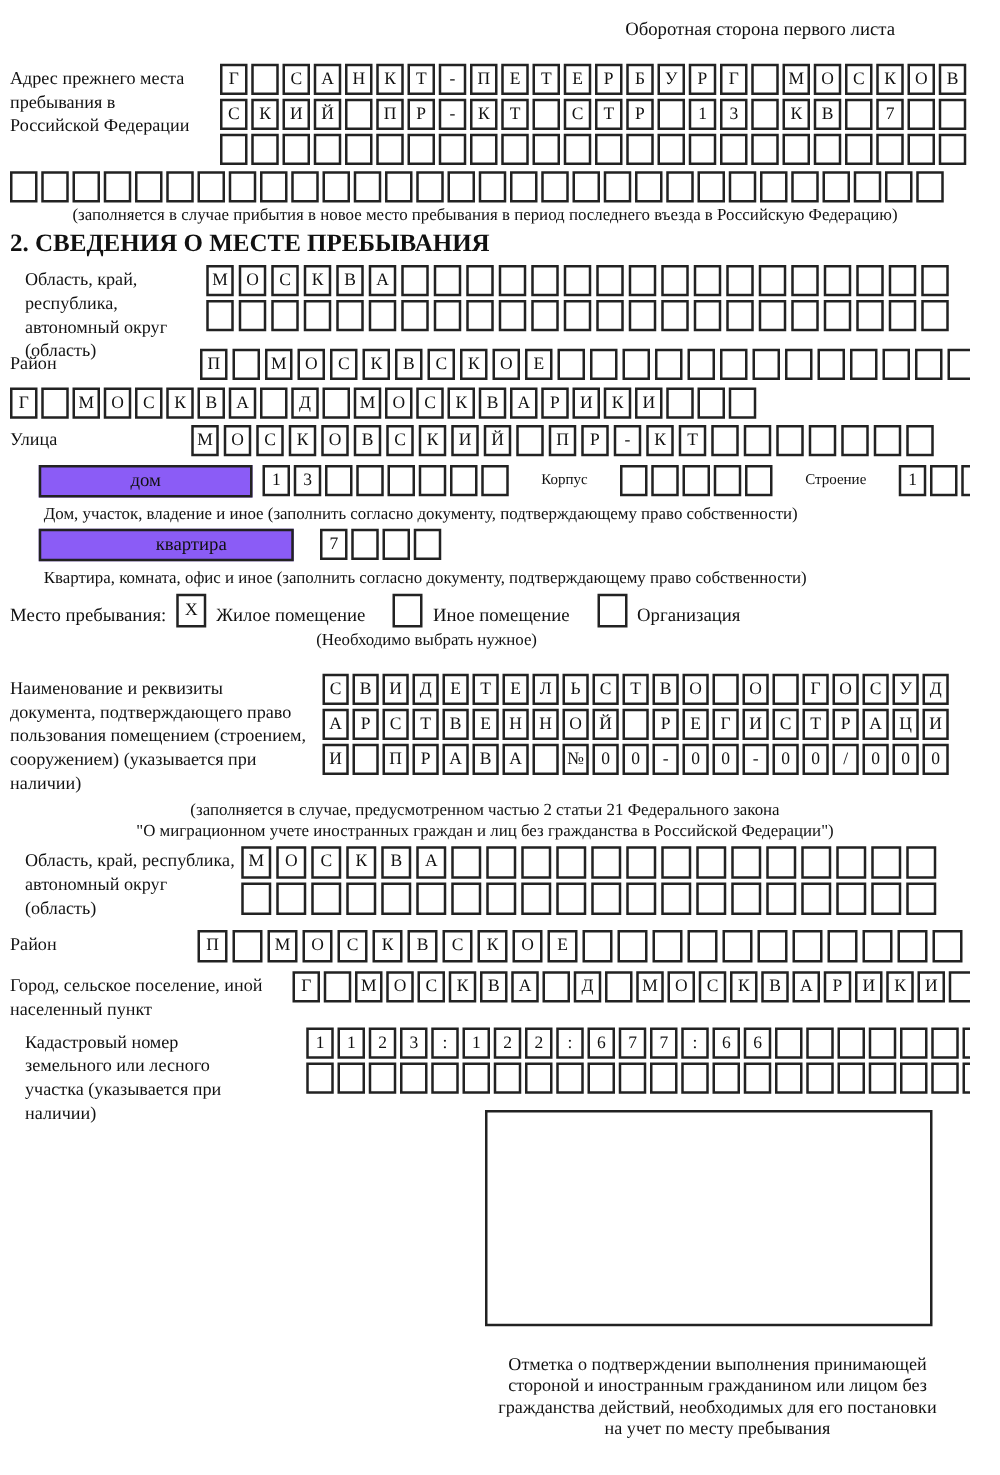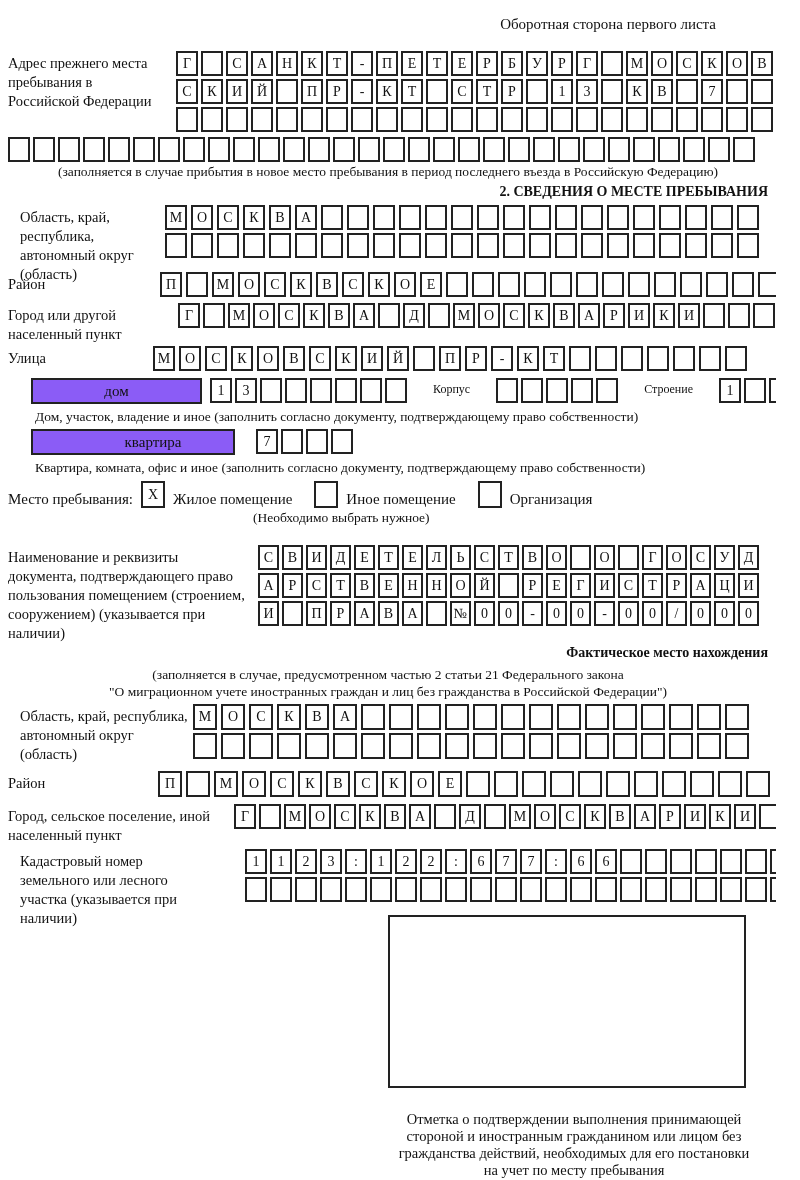--- a/index.html
+++ b/index.html
@@ -35,21 +35,21 @@
   }
   .boxrow.big .cbox { width:24px; height:26px; }
   .boxrow.check .cbox { width:24px; height:27px; }
   .boxrow.doc .cbox { width:21px; }
 
   .h-cap62 { height:62px;margin-left:12px; }
   .h-cap92 { height:92px; }
 
   .caption { font-size:13.5px; white-space:nowrap; }
   .center { text-align:center; }
-  .sec-heading { text-align:right; font-weight:bold; font-size:14px; margin:2px 0 5px 0; }
+  .sec-heading { text-align:left; font-weight:bold; font-size:20px; margin:2px 0 5px 0; }
 
   .mb2{margin-bottom:2px}.mb3{margin-bottom:3px}.mb4{margin-bottom:4px}
   .mb5{margin-bottom:5px}.mb8{margin-bottom:8px}
 
   .widebox {
     border:2px solid #222; height:26px; display:flex; align-items:center; justify-content:center;
     font-size:15px; flex:0 0 auto; background:#8b5cf6;
   }
   .dombox { width:171px; margin-left:23px; margin-right:8px; }
   .kvbox  { width:204px; margin-left:23px; margin-right:21px;padding-left:40px; }
@@ -281,21 +281,20 @@
         <span class="cbox"></span>
         <span class="cbox"></span>
         <span class="cbox"></span>
         <span class="cbox"></span>
         <span class="cbox"></span>
         <span class="cbox"></span>
       </div>
   </div>
 
   <div class="frow mb2">
-    <div class="label w170">Город или другой населенный пункт</div>
     <div class="boxrow">
         <span class="cbox">Г</span>
         <span class="cbox"></span>
         <span class="cbox">М</span>
         <span class="cbox">О</span>
         <span class="cbox">С</span>
         <span class="cbox">К</span>
         <span class="cbox">В</span>
         <span class="cbox">А</span>
         <span class="cbox"></span>
@@ -476,21 +475,20 @@
           <span class="cbox">0</span>
           <span class="cbox">0</span>
           <span class="cbox">/</span>
           <span class="cbox">0</span>
           <span class="cbox">0</span>
           <span class="cbox">0</span>
         </div>
     </div>
   </div>
 
-  <div class="sec-heading">Фактическое место нахождения</div>
   <div class="fact-sub">(заполняется в случае, предусмотренном частью 2 статьи 21 Федерального закона</div>
   <div class="fact-sub mb4">"О миграционном учете иностранных граждан и лиц без гражданства в Российской Федерации")</div>
 
   <div class="frow h-cap62 mb5">
     <div class="label w173">Область, край, республика, автономный округ (область)</div>
     <div>
       <div class="boxrow g4 big">
           <span class="cbox">М</span>
           <span class="cbox">О</span>
           <span class="cbox">С</span>

